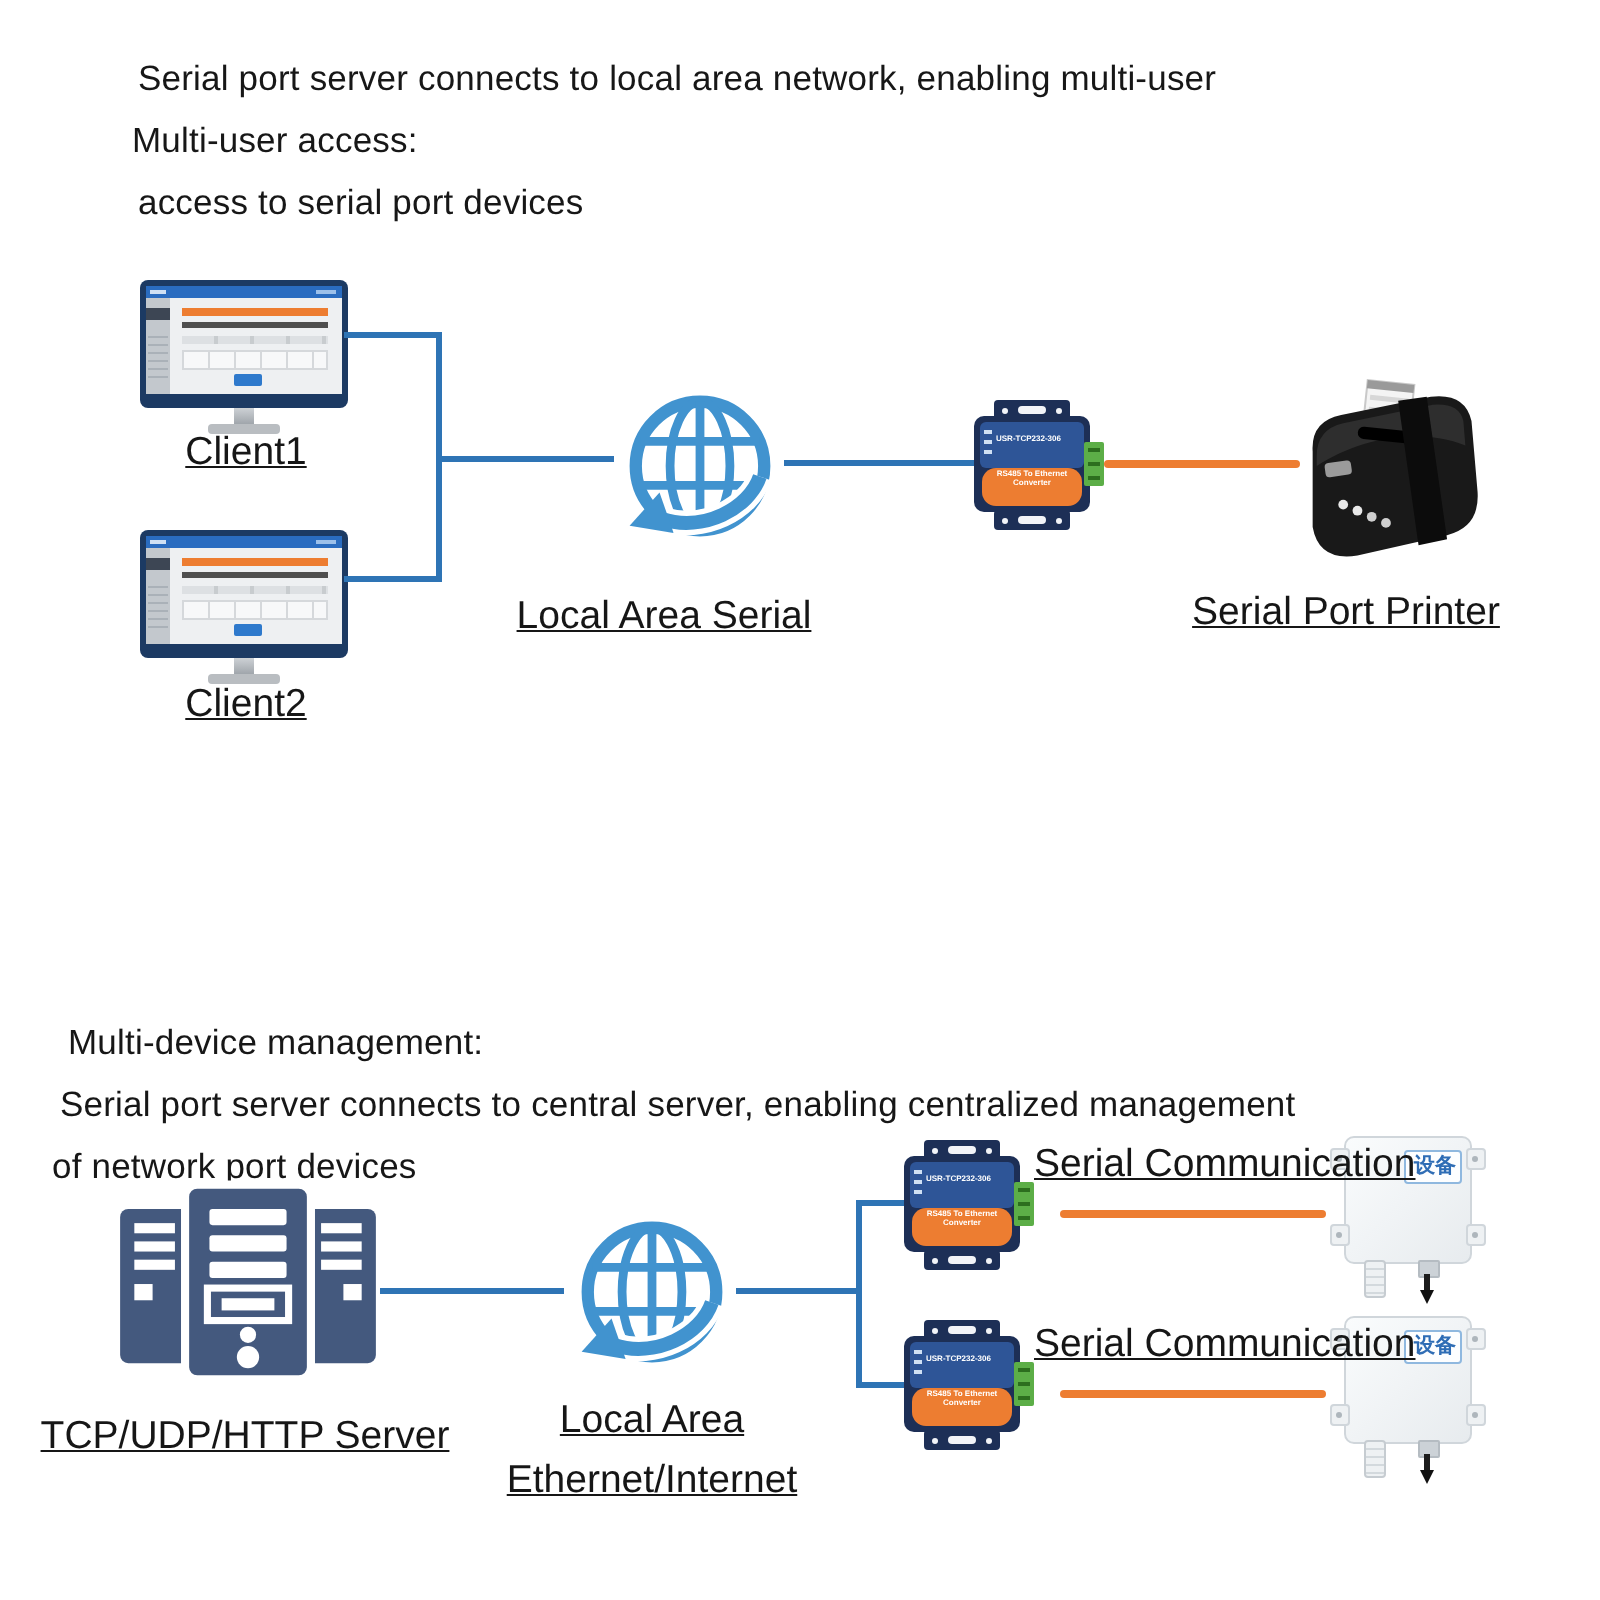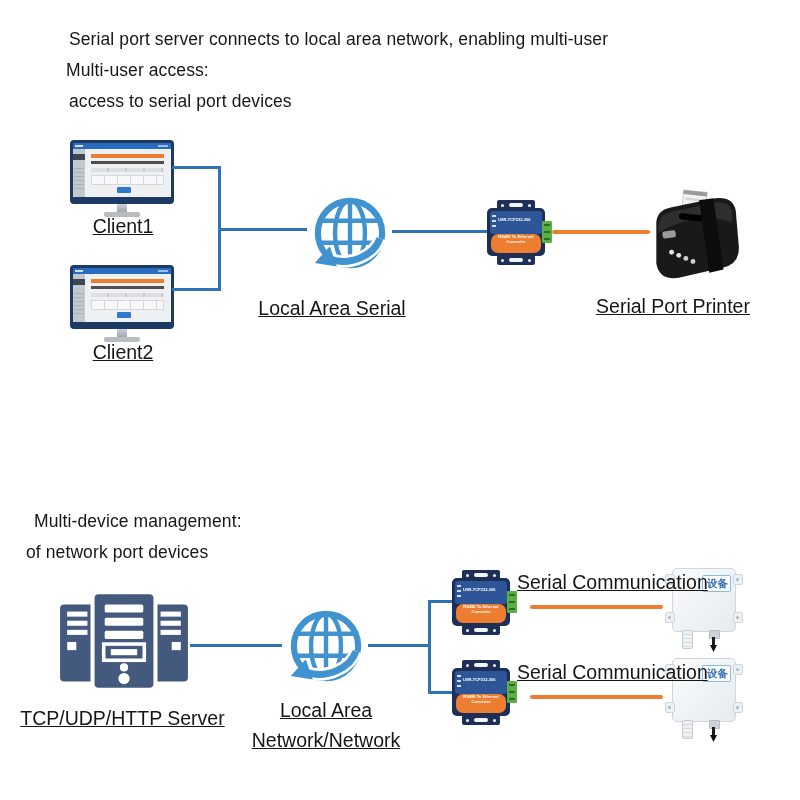--- a/index.html
+++ b/index.html
@@ -173,20 +173,21 @@
     <rect x="24" y="45" width="13" height="7" rx="2" fill="#9b9b9b" transform="rotate(-8 30 48)"></rect>
     <circle cx="33" cy="66" r="2.4" fill="#e8e8e8"></circle>
     <circle cx="40" cy="69" r="2.4" fill="#e8e8e8"></circle>
     <circle cx="47" cy="72" r="2.4" fill="#cfcfcf"></circle>
     <circle cx="54" cy="75" r="2.4" fill="#cfcfcf"></circle>
   </svg>
   <div class="lbl" style="left:568px;top:295px;width:210px;">Serial Port Printer</div>
 
   <div class="para" style="left:26px;top:486px;margin-top:20px;">
     <div style="padding-left:8px;">Multi-device management:</div>
+    <div style="padding-left:4px;">Serial port server connects to central server, enabling centralized management</div>
     <div>of network port devices</div>
   </div>
 
   <svg style="position:absolute;left:56px;top:584px;" width="136" height="114" viewBox="0 0 134 112">
     <g fill="#44597e">
       <rect x="4" y="20" width="38" height="76" rx="4"></rect>
       <rect x="92" y="20" width="38" height="76" rx="4"></rect>
     </g>
     <g fill="#ffffff">
       <rect x="11" y="27" width="20" height="5"></rect>
@@ -219,21 +220,21 @@
       <ellipse cx="50" cy="50" rx="17" ry="36.5" stroke-width="5"></ellipse>
       <line x1="50" y1="13.5" x2="50" y2="86.5" stroke-width="5"></line>
       <line x1="16" y1="36" x2="84" y2="36" stroke-width="5"></line>
       <line x1="14" y1="61" x2="86" y2="61" stroke-width="5"></line>
     </g>
     <path d="M84,56 C78,74 52,88 28,80" fill="none" stroke="#ffffff" stroke-width="14"></path>
     <path d="M84,56 C78,74 52,88 28,80" fill="none" stroke="#4193cf" stroke-width="8"></path>
     <polygon points="10,84 27,65 35,88" fill="#4193cf"></polygon>
   </svg>
   <div class="lbl" style="left:226px;top:699px;width:200px;">Local Area</div>
-  <div class="lbl" style="left:226px;top:729px;width:200px;">Network/Network</div>
+  <div class="lbl" style="left:226px;top:729px;width:200px;">Ethernet/Internet</div>
 
   <div class="line-h" style="left:368px;top:644px;width:62px;"></div>
   <div class="line-v" style="left:428px;top:600px;height:94px;"></div>
   <div class="line-h" style="left:428px;top:600px;width:26px;"></div>
   <div class="line-h" style="left:428px;top:691px;width:26px;"></div>
 
   <div class="converter" style="left:452px;top:570px;">
     <div class="cv-tab top"></div>
     <div class="cv-body">
       <div class="cv-blue">

